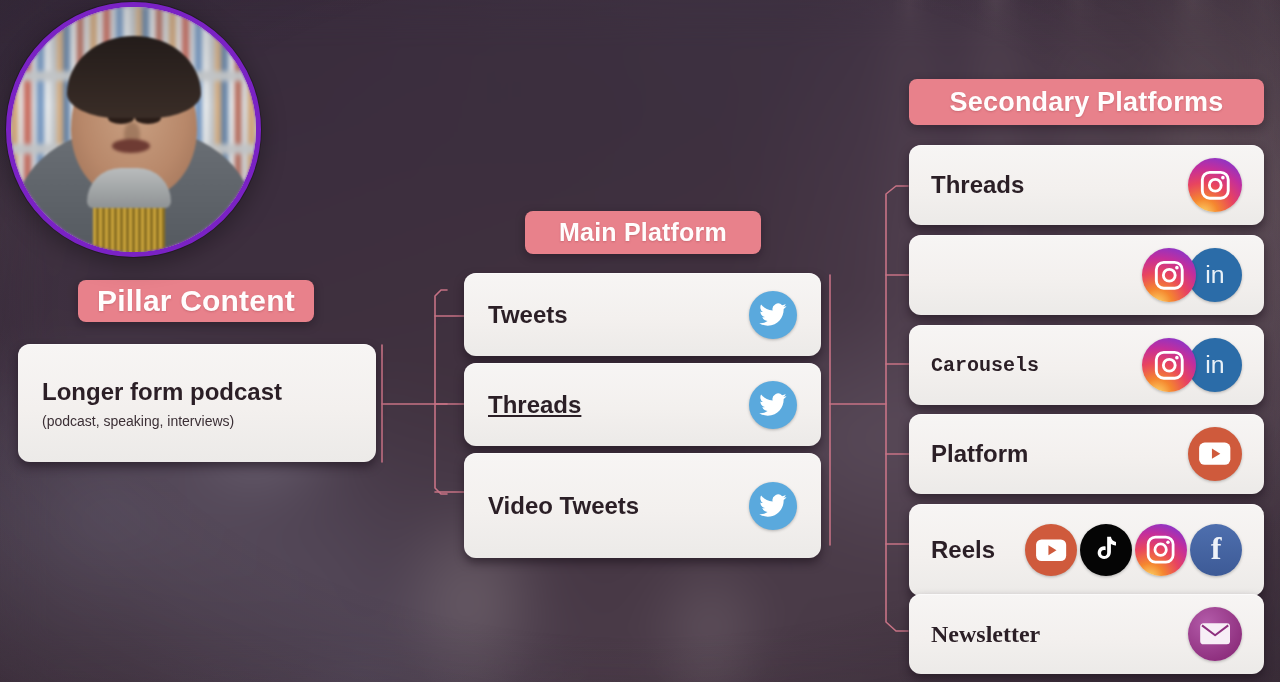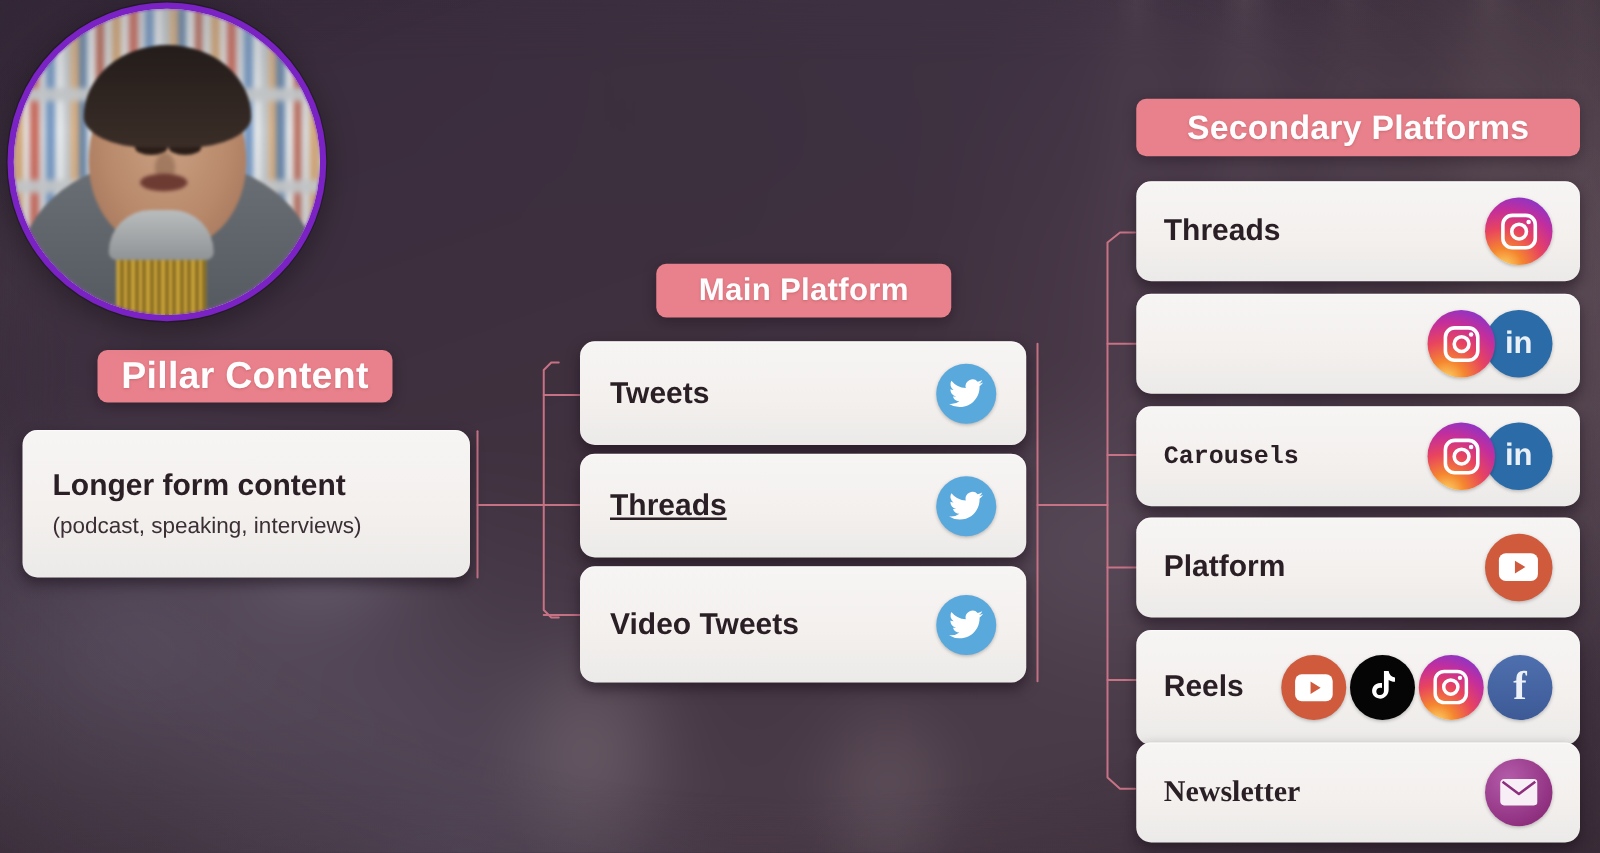--- a/index.html
+++ b/index.html
@@ -128,21 +128,21 @@
   .card-label {
     color:#2b1f26; font-weight:700; white-space:nowrap;
   }
   .card-sub { color:#3b2f35; font-weight:400; }
   .icons { margin-left:auto; display:flex; align-items:center; }
 
   
   .ic { border-radius:50%; display:flex; align-items:center; justify-content:center; flex:0 0 auto; position:relative; box-shadow:0 1px 3px rgba(0,0,0,.25); }
   .ic-tw { background:#5aa9dd; }
   .ic-ig { background:radial-gradient(circle at 28% 104%, #fdd96b 0%, #f5872f 22%, #e8445f 46%, #c42e9b 68%, #8a35c9 88%); }
-  .ic-li { background:#2b6ca8; color:#e9f1f7; font-weight:700; }
+  .ic-li { background:#2b6ca8; color:#e9f1f7; font-weight:400; }
   .ic-yt { background:#cf5a3c; }
   .ic-tt { background:#050505; }
   .ic-fb { background:linear-gradient(180deg,#4e6fae,#3d5a96); color:#edf1f8; font-weight:700; }
   .ic-mail { background:radial-gradient(circle at 35% 30%, #b35ba9, #8e2f7e 75%); }
 
   
   #wires { position:absolute; inset:0; z-index:3; pointer-events:none; }
 </style>
 </head>
 <body>
@@ -197,22 +197,22 @@
     </div>
     <div class="cam-blur"></div>
   </div>
 </div>
 
 <div class="chip" style="left:78px; top:280px; width:236px; height:42px; font-size:30px;">
   <span>Pillar Content</span>
 </div>
 
 <div class="card" style="left:18px; top:344px; width:358px; height:118px; padding:0 24px; flex-direction:column; align-items:flex-start; justify-content:center;">
-  <div class="card-label" style="font-size:24px; margin-bottom:7px;">Longer form content</div>
-  <div class="card-sub" style="font-size:18px;">(podcast, speaking, interviews)</div>
+  <div class="card-label" style="font-size:24px; margin-bottom:7px;">Longer form podcast</div>
+  <div class="card-sub" style="font-size:14px;">(podcast, speaking, interviews)</div>
 </div>
 
 <div class="chip" style="left:525px; top:211px; width:236px; height:43px; font-size:25px;">
   <span>Main Platform</span>
 </div>
 
 <div id="main-list">
     <div class="card" style="left: 464px; top: 273px; width: 357px; height: 83px; padding: 0px 24px;">
       <div class="card-label" style="font-size: 24px;">Tweets</div>
       <div class="icons">
@@ -226,21 +226,21 @@
     <div class="card" style="left: 464px; top: 363px; width: 357px; height: 83px; padding: 0px 24px;">
       <div class="card-label" style="font-size: 24px; text-decoration: underline;">Threads</div>
       <div class="icons">
         <div class="ic ic-tw" style="width: 48px; height: 48px;">
           <svg viewBox="0 0 24 24" width="29.759999999999998" height="29.759999999999998" fill="#ffffff">
             <path d="M23 4.9c-.8.4-1.7.6-2.6.8a4.5 4.5 0 0 0 2-2.5c-.9.5-1.9.9-2.9 1.1a4.5 4.5 0 0 0-7.7 4.1A12.8 12.8 0 0 1 2.5 3.7a4.5 4.5 0 0 0 1.4 6c-.7 0-1.4-.2-2-.5v.1c0 2.2 1.5 4 3.6 4.4-.6.2-1.3.2-2 .1a4.5 4.5 0 0 0 4.2 3.1A9 9 0 0 1 1 18.7a12.7 12.7 0 0 0 6.9 2c8.3 0 12.8-6.9 12.8-12.8v-.6c.9-.6 1.7-1.4 2.3-2.4z"></path>
           </svg>
         </div>
       </div>
     </div>
-    <div class="card" style="left: 464px; top: 453px; width: 357px; height: 93px; padding: 0px 24px; gap: 22px;">
+    <div class="card" style="left: 464px; top: 453px; width: 357px; height: 105px; padding: 0px 24px; gap: 22px;">
       <div class="card-label" style="font-size: 24px;">Video Tweets</div>
       <div class="icons">
         <div class="ic ic-tw" style="width: 48px; height: 48px;">
           <svg viewBox="0 0 24 24" width="29.759999999999998" height="29.759999999999998" fill="#ffffff">
             <path d="M23 4.9c-.8.4-1.7.6-2.6.8a4.5 4.5 0 0 0 2-2.5c-.9.5-1.9.9-2.9 1.1a4.5 4.5 0 0 0-7.7 4.1A12.8 12.8 0 0 1 2.5 3.7a4.5 4.5 0 0 0 1.4 6c-.7 0-1.4-.2-2-.5v.1c0 2.2 1.5 4 3.6 4.4-.6.2-1.3.2-2 .1a4.5 4.5 0 0 0 4.2 3.1A9 9 0 0 1 1 18.7a12.7 12.7 0 0 0 6.9 2c8.3 0 12.8-6.9 12.8-12.8v-.6c.9-.6 1.7-1.4 2.3-2.4z"></path>
           </svg>
         </div>
       </div>
     </div>
   </div>

